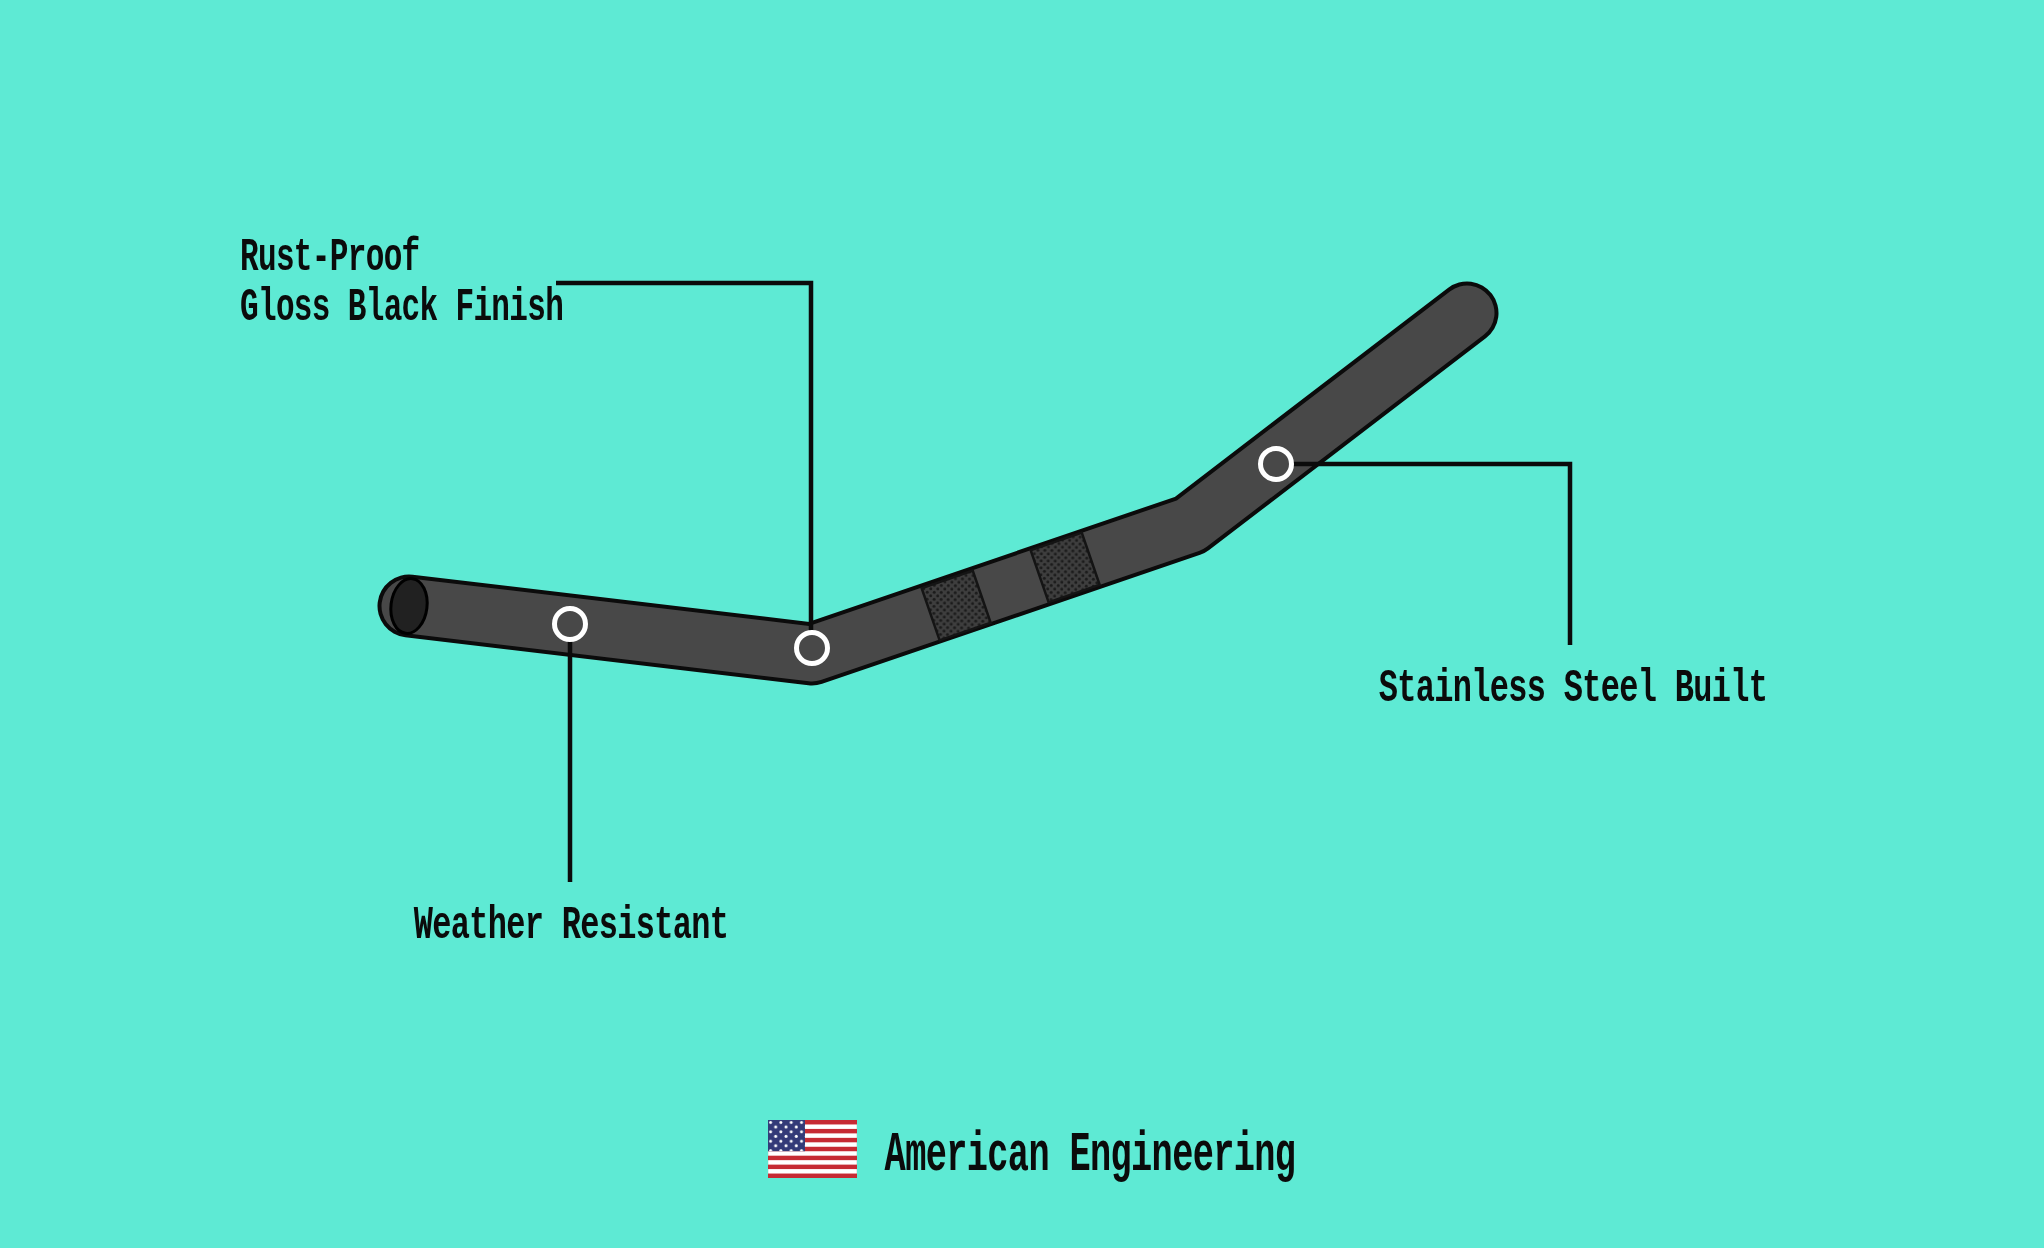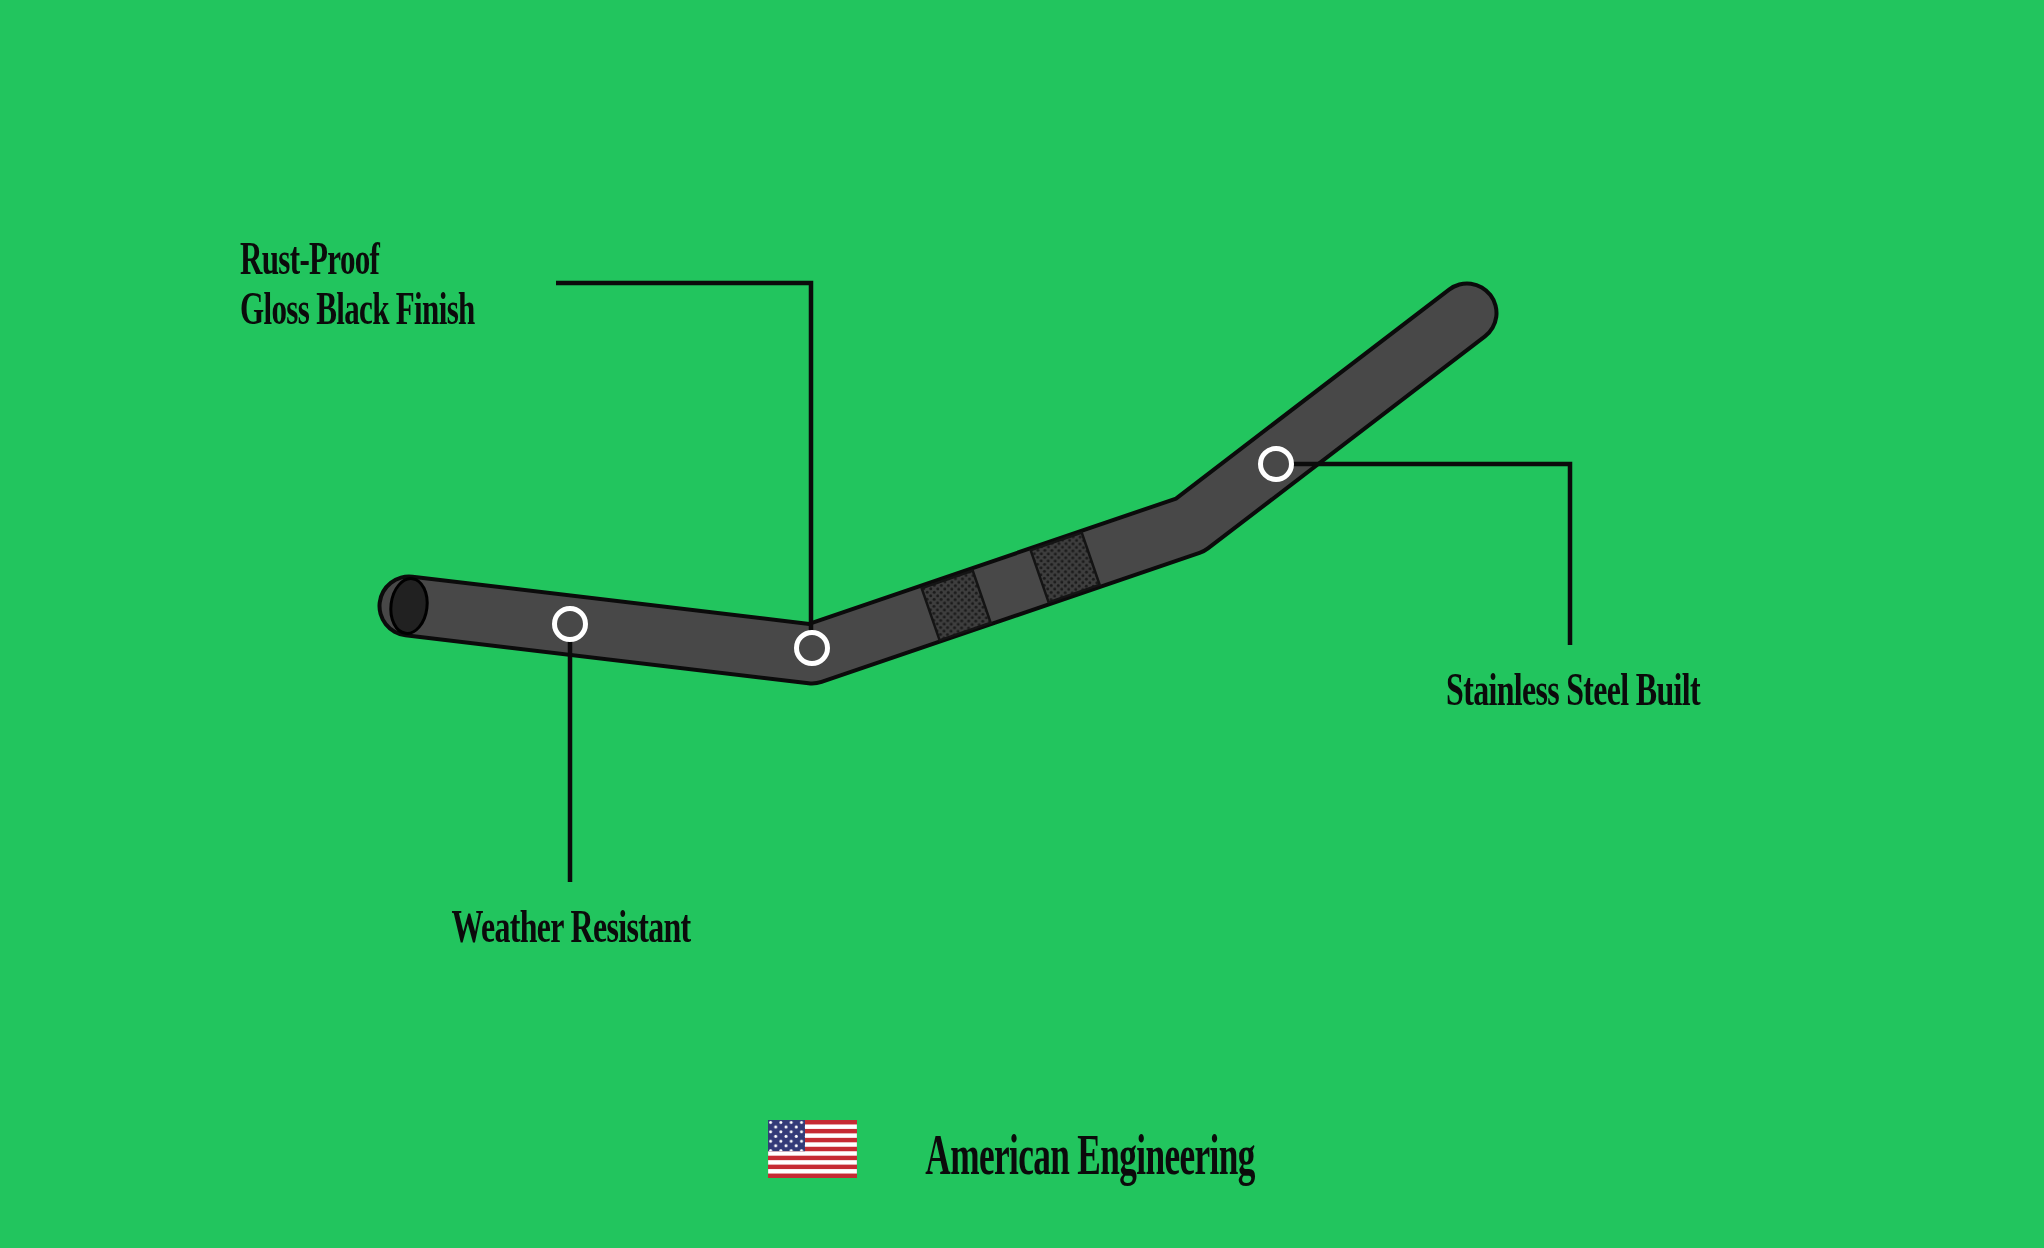--- a/index.html
+++ b/index.html
@@ -1,21 +1,21 @@
 <!DOCTYPE html>
 <html><head>
 <meta charset="utf-8">
 <style>
   html,body{margin:0;padding:0;background:#ffffff;}
   .stage{
     position:relative;
     width:2044px;height:1248px;
-    background:#22c55e;
+    background:#5eead4;
     overflow:hidden;
-    font-family:Liberation Serif, serif;
+    font-family:Liberation Mono, monospace;
   }
   .diagram-svg{position:absolute;left:0;top:0;}
   .label{
     position:absolute;
     color:#0b0b0b;
     font-weight:bold;
     font-size:47px;
     line-height:50px;
     letter-spacing:-1px;
     white-space:nowrap;

